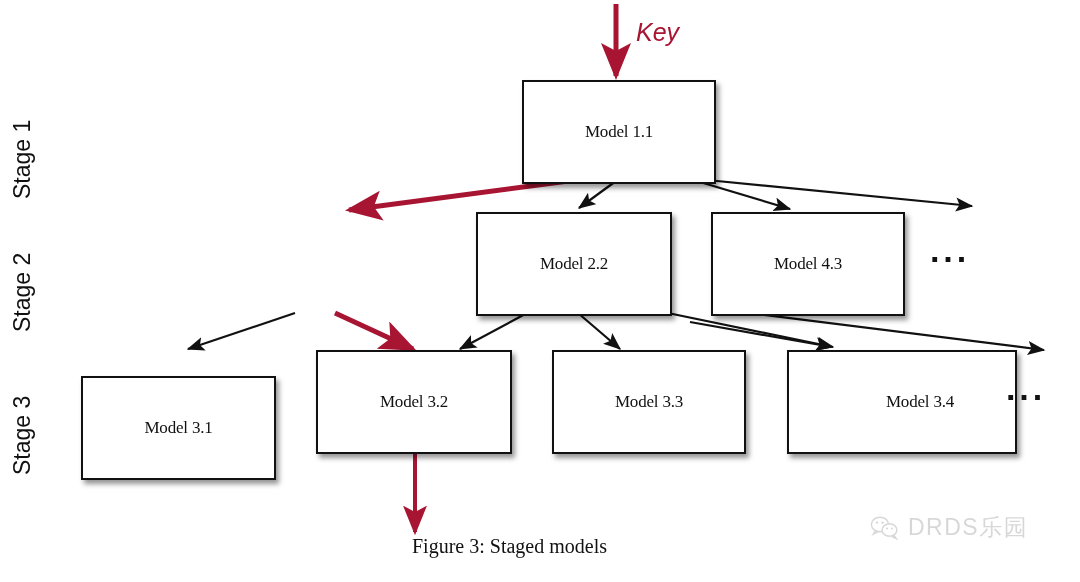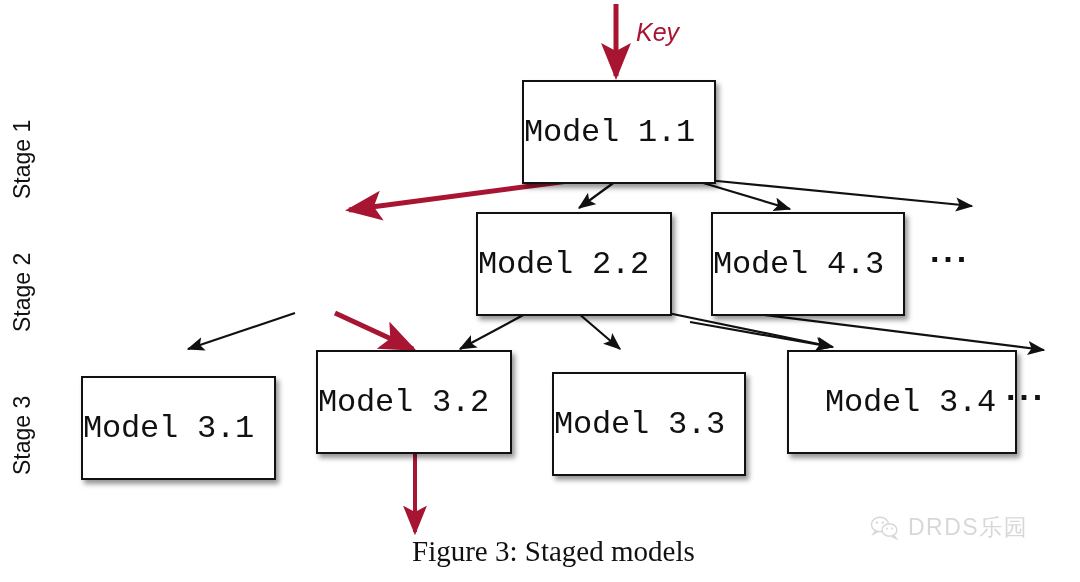--- a/index.html
+++ b/index.html
@@ -5,23 +5,23 @@
   html,body{margin:0;padding:0;background:#ffffff;}
   body{width:1080px;height:582px;overflow:hidden;font-family:"Liberation Sans",sans-serif;}
   #stage{position:relative;width:1080px;height:582px;background:#fff;}
   svg.layer{position:absolute;left:0;top:0;width:1080px;height:582px;}
 
   .node-box{
     position:absolute;
     background:#ffffff;
     border:2px solid #111111;
     box-shadow:3px 4px 5px rgba(0,0,0,0.42);
-    display:flex;align-items:center;
-    font-family:Liberation Mono, monospace;
-    font-size:32px;color:#111;letter-spacing:-0.2px;
+    display:flex;align-items:center;justify-content:center;
+    font-family:Liberation Serif, serif;
+    font-size:17px;color:#111;letter-spacing:-0.2px;
     z-index:3;
   }
   .stage-label{
     position:absolute;
     font-family:"Liberation Sans",sans-serif;
     font-size:23px;color:#111;
     transform-origin:left bottom;
     transform:rotate(-90deg);
     white-space:nowrap;
     z-index:4;
@@ -35,21 +35,21 @@
   }
   .red-label{
     position:absolute;
     font-family:"Liberation Sans",sans-serif;
     font-size:25px;color:#a81532;
     z-index:5;white-space:nowrap;font-style:italic;
   }
   .caption{
     position:absolute;
     font-family:"Liberation Serif",serif;
-    font-size:29px;color:#111;
+    font-size:20px;color:#111;
     z-index:5;white-space:nowrap;
   }
   .watermark{
     position:absolute;
     display:flex;align-items:center;gap:8px;
     opacity:0.34;
     z-index:6;
   }
   .wm-text{
     font-family:"Liberation Sans",sans-serif;
@@ -112,21 +112,21 @@
   <div class="node-box" style="left:711px; top:212px; width:190px; height:100px;">
     <span>Model 4.3</span>
   </div>
 
   <div class="node-box" style="left:81px; top:360px; width:191px; height:100px;margin-top:16px;">
     <span>Model 3.1</span>
   </div>
   <div class="node-box" style="left:316px; top:350px; width:192px; height:100px;">
     <span>Model 3.2</span>
   </div>
-  <div class="node-box" style="left:552px; top:350px; width:190px; height:100px;margin-top:22px;">
+  <div class="node-box" style="left:552px; top:350px; width:190px; height:100px;">
     <span>Model 3.3</span>
   </div>
   <div class="node-box" style="left:787px; top:350px; width:190px; height:100px;padding-left:36px;">
     <span>Model 3.4</span>
   </div>
 
   <div class="ellipsis" style="left:930px; top:240px;">···</div>
   <div class="ellipsis" style="left:1006px; top:378px;">···</div>
 
   <div class="red-label" style="left:636px; top:18px;">Key</div>

